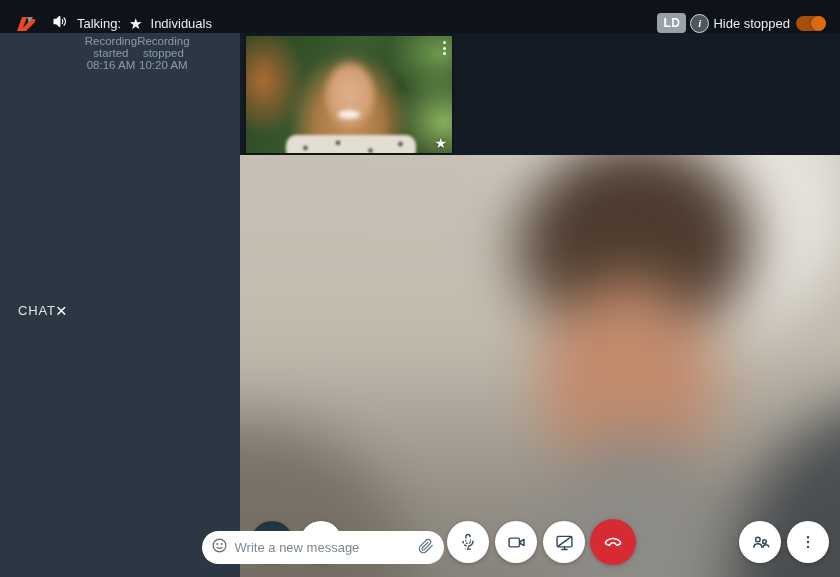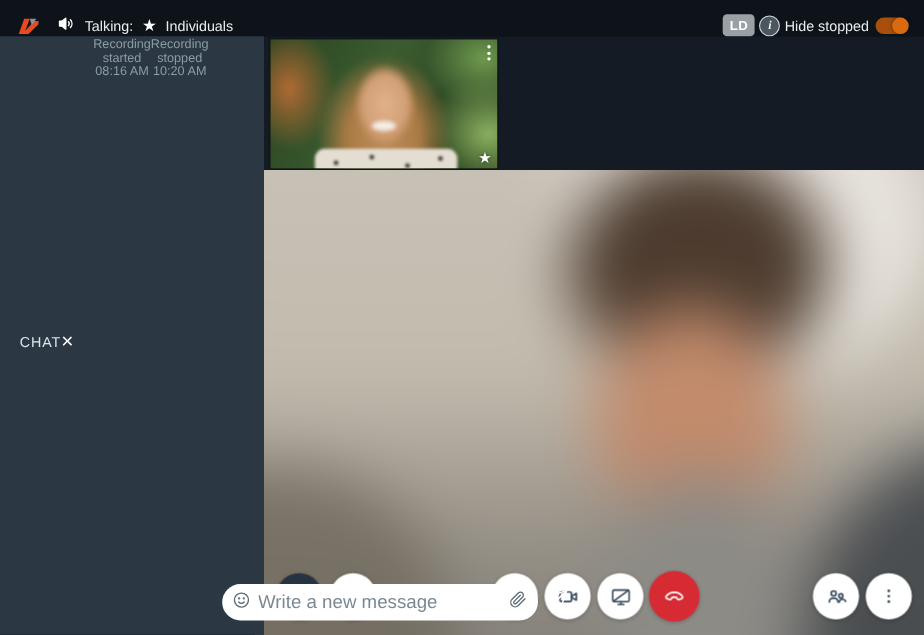--- a/index.html
+++ b/index.html
@@ -36,21 +36,21 @@
                     padding:1px 4px; border-radius:2px; }
   .play-btn { position:absolute; left:50%; top:50%; transform:translate(-50%,-44%); width:26px; height:26px;
               border:2px solid #fff; border-radius:50%; display:flex; align-items:center; justify-content:center; }
   .card-text { padding-top:2px; }
   .card-title { font-size:13px; font-weight:bold; color:#1d2c38; margin-bottom:4px; }
   .card-sub { font-size:11.5px; color:#8a97a0; line-height:1.55; }
 
   .composer { margin-top:auto; padding:11px 10px 13px 12px; display:flex; align-items:center; gap:8px; }
   .input-pill { flex:1; background:#fff; border-radius:17px; height:33px; display:flex; align-items:center;
                 padding:0 10px 0 9px; gap:7px; }
-  .input-pill input { border:none; outline:none; flex:1; font-size:17px; color:#333; min-width:0;
+  .input-pill input { border:none; outline:none; flex:1; font-size:13px; color:#333; min-width:0;
                       font-family:"Liberation Sans", sans-serif; background:transparent; }
   .input-pill input::placeholder { color:#7b8892; }
 
   
   .main-area { position:absolute; left:240px; top:33px; width:600px; height:544px; background:#141b24; overflow:hidden; }
 
   .self-thumb { position:absolute; left:4px; top:1px; width:210px; height:121px; background:#1c2a1c;
                 border:2px solid #10161c; overflow:hidden; z-index:5; }
   .photo-layer { position:absolute; border-radius:50%; }
   .thumb-overlay-dots { position:absolute; top:5px; right:6px; display:flex; flex-direction:column; gap:2.5px; z-index:3; }

